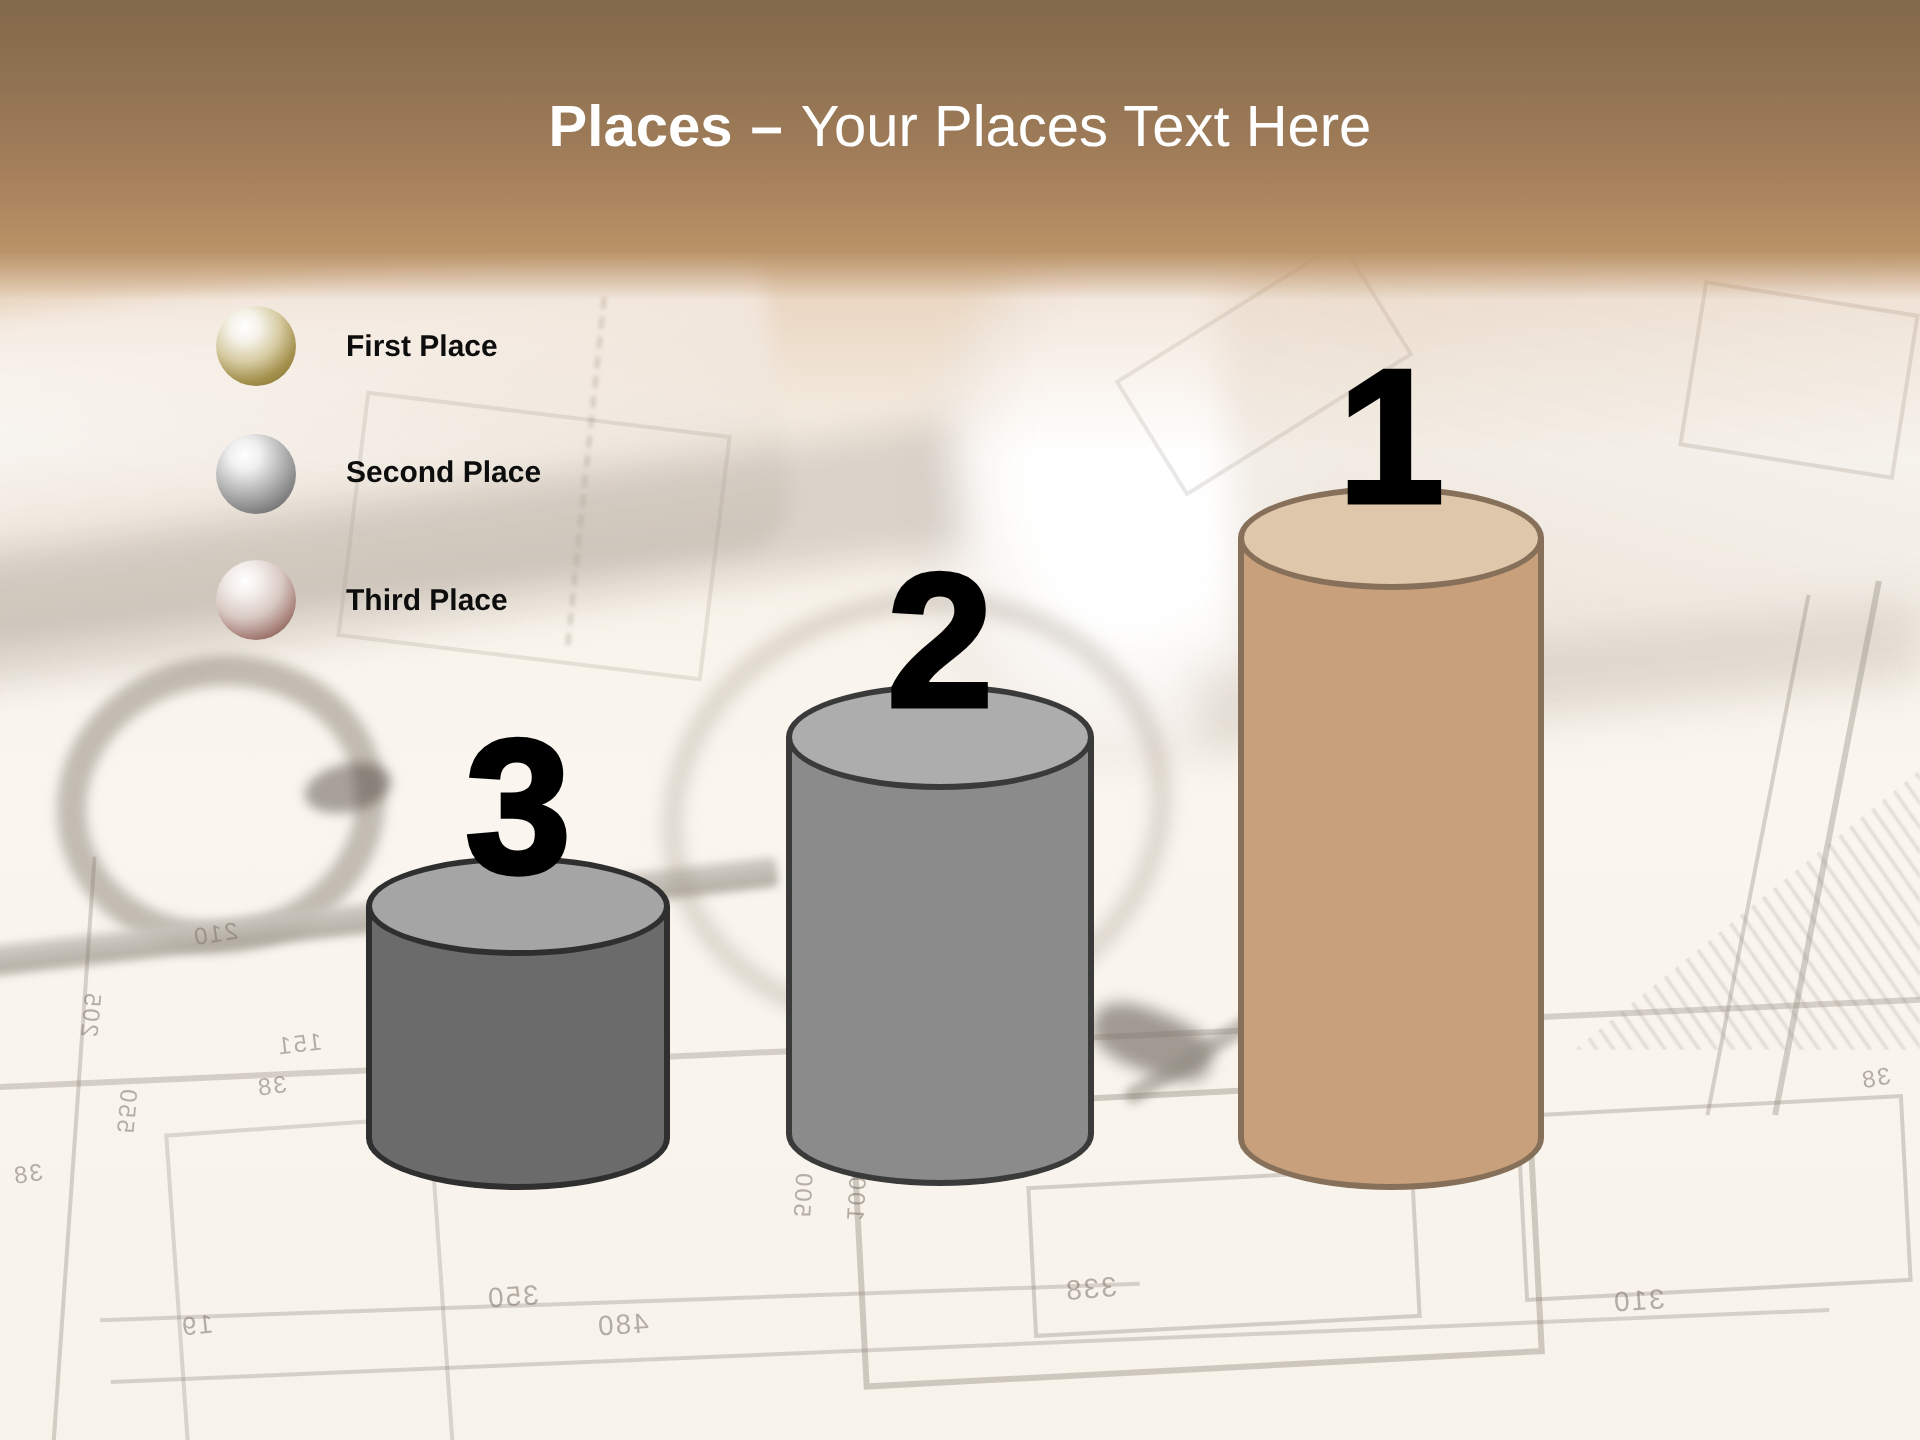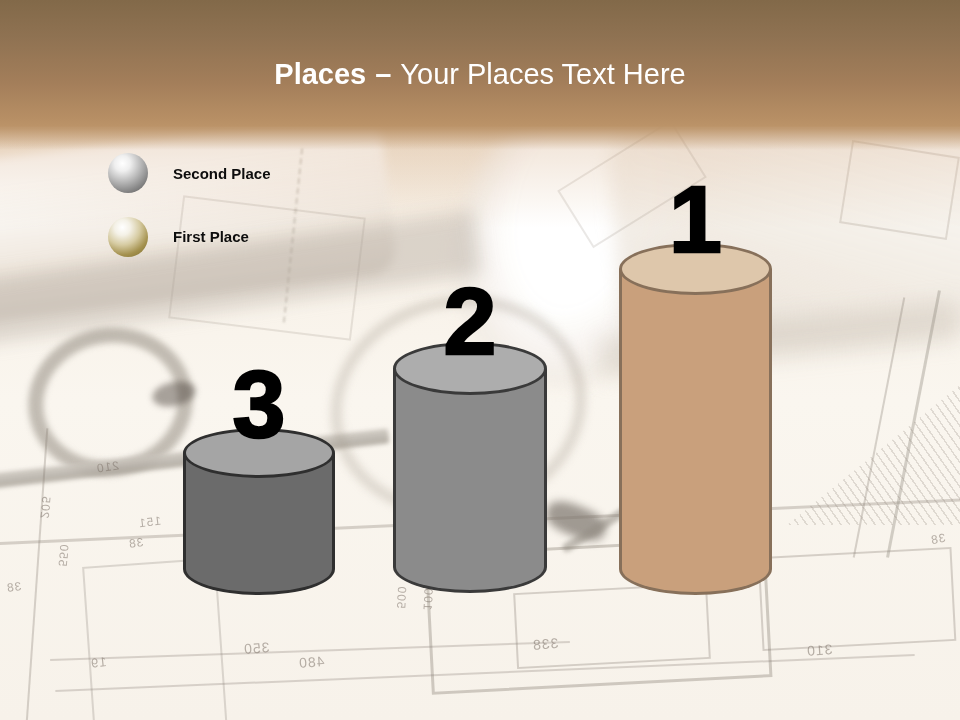--- a/index.html
+++ b/index.html
@@ -56,21 +56,21 @@
                  clip-path:polygon(100% 0, 8% 100%, 100% 100%); }
   .mini-rect-tr{ left:845px; top:148px; width:105px; height:80px; border:2px solid rgba(140,128,115,.22); transform:rotate(9deg); }
   .mini-rect-c { left:565px; top:150px; width:130px; height:64px; border:2px solid rgba(140,128,115,.18); transform:rotate(-32deg); }
   .ann { position:absolute; color:rgba(125,115,105,.55); font-size:13px; letter-spacing:1px; pointer-events:none; }
   .warm { position:absolute; left:0; top:128px; width:960px; height:100px; pointer-events:none;
           background:linear-gradient(180deg,rgba(205,158,116,.3),rgba(205,158,116,0)); }
   
   .header { position:absolute; left:0; top:0; width:960px; height:150px;
     background:linear-gradient(180deg,#826949 0%,#8f7252 25%,#a37e5a 55%,#b68e64 78%,#bb9368 84%,rgba(187,147,104,0) 100%);
   }
-  .title { position:absolute; left:0; top:12px; width:960px; height:124px;
+  .title { position:absolute; left:0; top:2px; width:960px; height:124px;
     display:flex; align-items:center; justify-content:center; color:#ffffff; font-size:29px; }
   .t-bold { font-weight:700; }
   .t-sep  { font-weight:700; margin:0 9px; }
   .t-rest { font-weight:400; }
   
   .legend { position:absolute; left:108px; top:153px; }
   .legend-item { display:flex; align-items:center; height:40px; margin-bottom:23.5px; }
   .ball { width:40px; height:40px; border-radius:50%; flex:0 0 40px; }
   .ball-gold   { background:radial-gradient(circle at 36% 26%,#ffffff 0%,#f4f1e7 20%,#d6cba2 45%,#a4914e 70%,#877634 90%,#6f5f2a 100%); }
   .ball-silver { background:radial-gradient(circle at 36% 26%,#ffffff 0%,#efefef 20%,#bdbdbd 45%,#8a8a8a 70%,#636363 90%,#4f4f4f 100%); }
@@ -146,26 +146,30 @@
   <div class="header">
     <div class="title">
       <span class="t-bold">Places</span>
       <span class="t-sep">–</span>
       <span class="t-rest">Your Places Text Here</span>
     </div>
   </div>
 
   <div class="legend">
     <div class="legend-item">
+      <span class="ball ball-gold"></span>
+      <span class="legend-label">First Place</span>
+    </div>
+    <div class="legend-item">
       <span class="ball ball-silver"></span>
       <span class="legend-label">Second Place</span>
     </div>
     <div class="legend-item">
-      <span class="ball ball-gold"></span>
-      <span class="legend-label">First Place</span>
+      <span class="ball ball-bronze"></span>
+      <span class="legend-label">Third Place</span>
     </div>
   </div>
 
   <div>
     <div class="cyl cyl-3" style="--top: #a5a5a5; --body: #6b6b6b; --line: #2f2f2f;">
       <div class="body"></div>
       <div class="top"></div>
     </div>
     <div class="cyl cyl-2" style="--top: #adadad; --body: #8b8b8b; --line: #3a3a3a;">
       <div class="body"></div>

